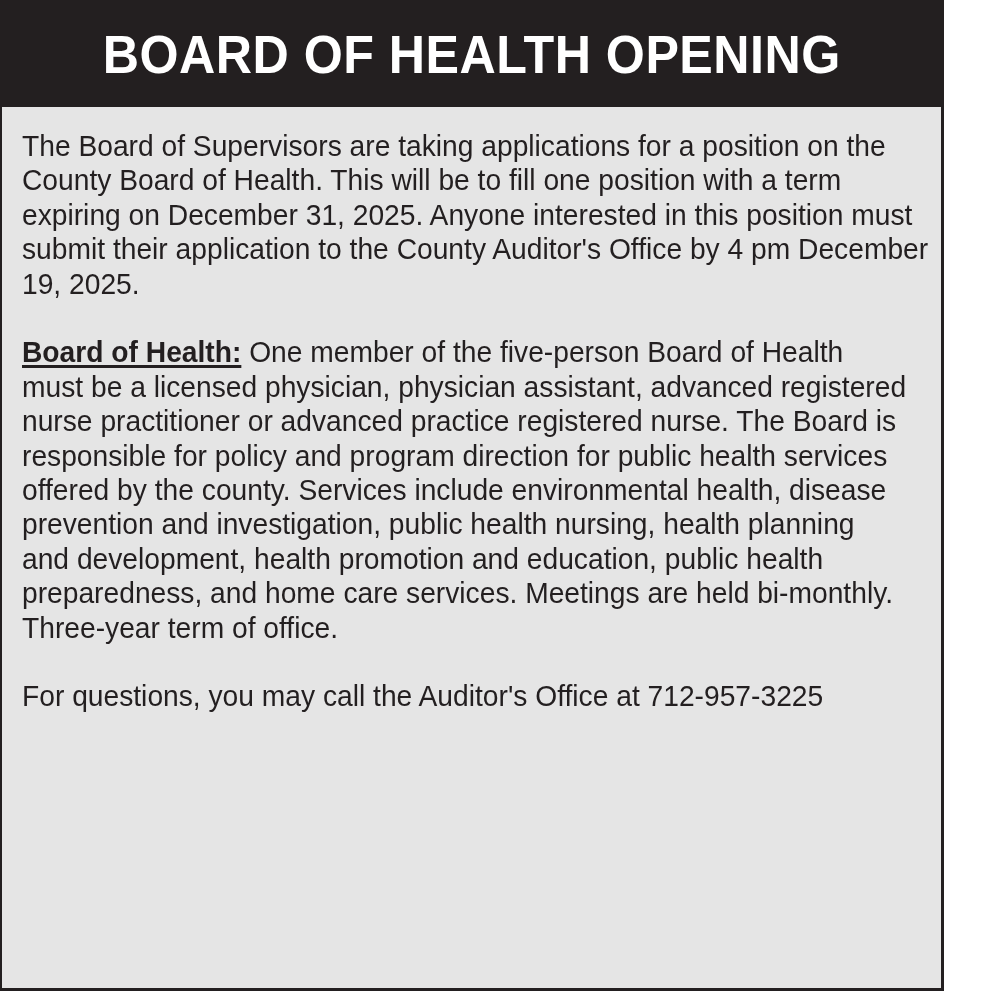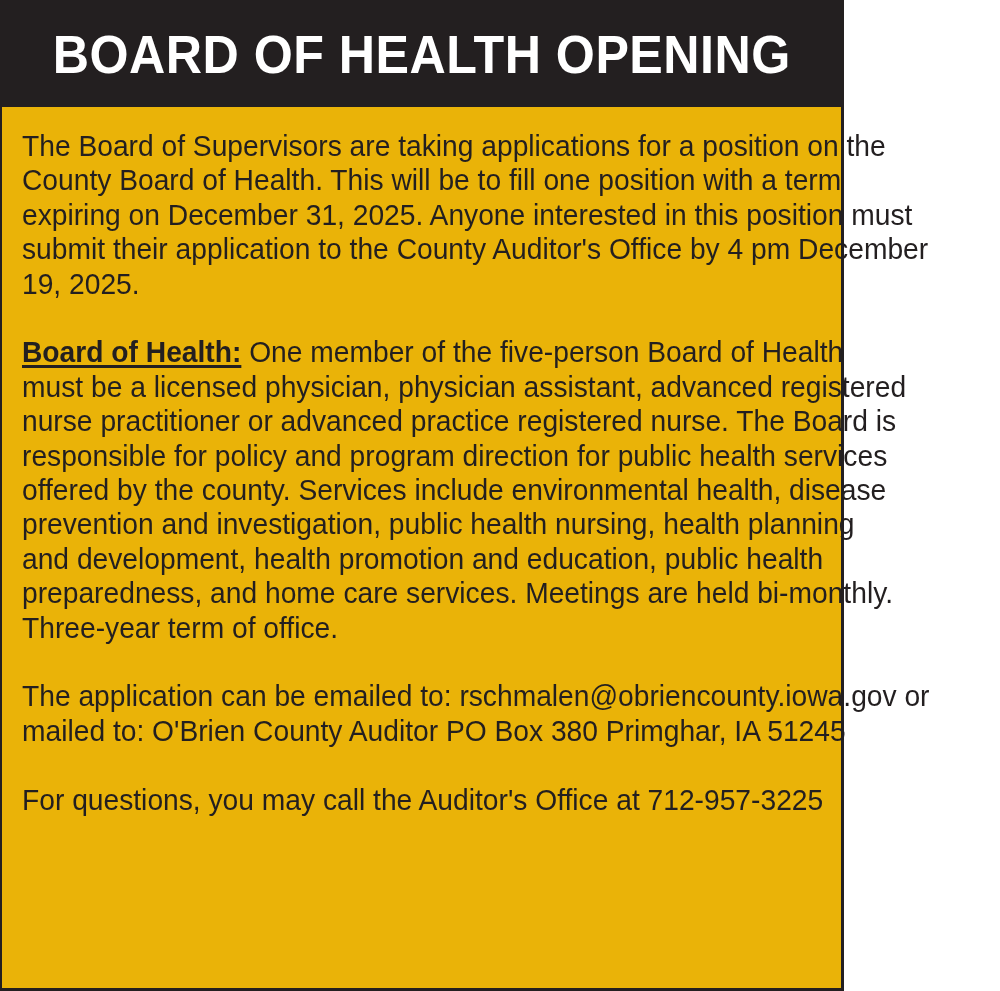--- a/index.html
+++ b/index.html
@@ -1,24 +1,24 @@
 <!DOCTYPE html>
 <html><head>
   <meta charset="utf-8">
   <style>
     html, body { margin: 0; padding: 0; background: #ffffff; }
     body { width: 1000px; height: 991px; overflow: hidden; }
     .notice {
       position: relative;
-      width: 844px; height: 991px;
+      width: 944px; height: 991px;
       box-sizing: border-box;
       border-left: 2px solid #231f20;
       border-right: 3px solid #231f20;
       border-bottom: 3px solid #231f20;
-      background: #eab308;
+      background: #e5e5e5;
     }
     .banner {
       height: 107px;
       background: #231f20;
       display: flex; align-items: center; justify-content: center;
       margin: 0 -3px 0 -2px;
     }
     .banner-title {
       color: #ffffff;
       font-family: "Liberation Sans", sans-serif;
@@ -62,22 +62,18 @@
       <span class="line">nurse practitioner or advanced practice registered nurse. The Board is</span>
       <span class="line">responsible for policy and program direction for public health services</span>
       <span class="line">offered by the county. Services include environmental health, disease</span>
       <span class="line">prevention and investigation, public health nursing, health planning</span>
       <span class="line">and development, health promotion and education, public health</span>
       <span class="line">preparedness, and home care services. Meetings are held bi-monthly.</span>
       <span class="line">Three-year term of office.</span>
     </div>
 
 
-    <div class="para">
-      <span class="line">The application can be emailed to:  rschmalen@obriencounty.iowa.gov or</span>
-      <span class="line">mailed to: O'Brien County Auditor PO Box 380 Primghar, IA 51245</span>
-    </div>
 
     <div class="para">
       <span class="line">For questions, you may call the Auditor's Office at 712-957-3225</span>
     </div>
   </div>
 </div>
 
 </body></html>

